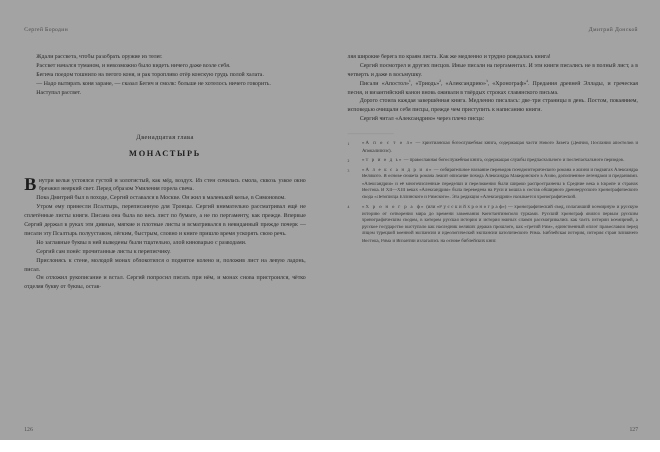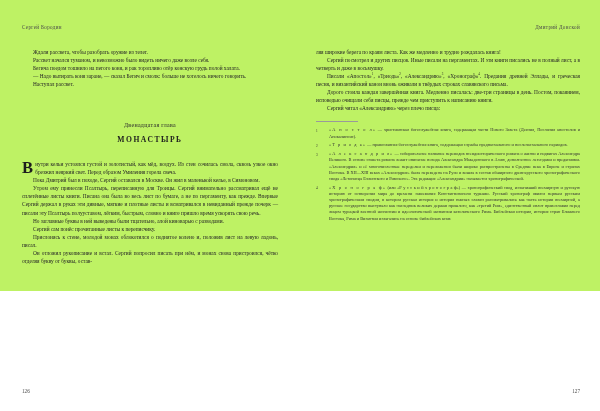--- a/index.html
+++ b/index.html
@@ -9,23 +9,23 @@
   }
   body {
     width: 600px;
     height: 411px;
     font-family: "Liberation Serif", "DejaVu Serif", serif;
     color: #2b2b2b;
     overflow: hidden;
   }
   .spread {
     width: 600px;
-    height: 291px;
+    height: 400px;
     position: relative;
-    background: #bef264;
+    background: #a3a3a3;
     display: flex;
   }
   .page {
     position: relative;
     height: 411px;
     box-sizing: border-box;
   }
   .page-left {
     width: 300px;
     padding: 24px 22px 0 22px;

